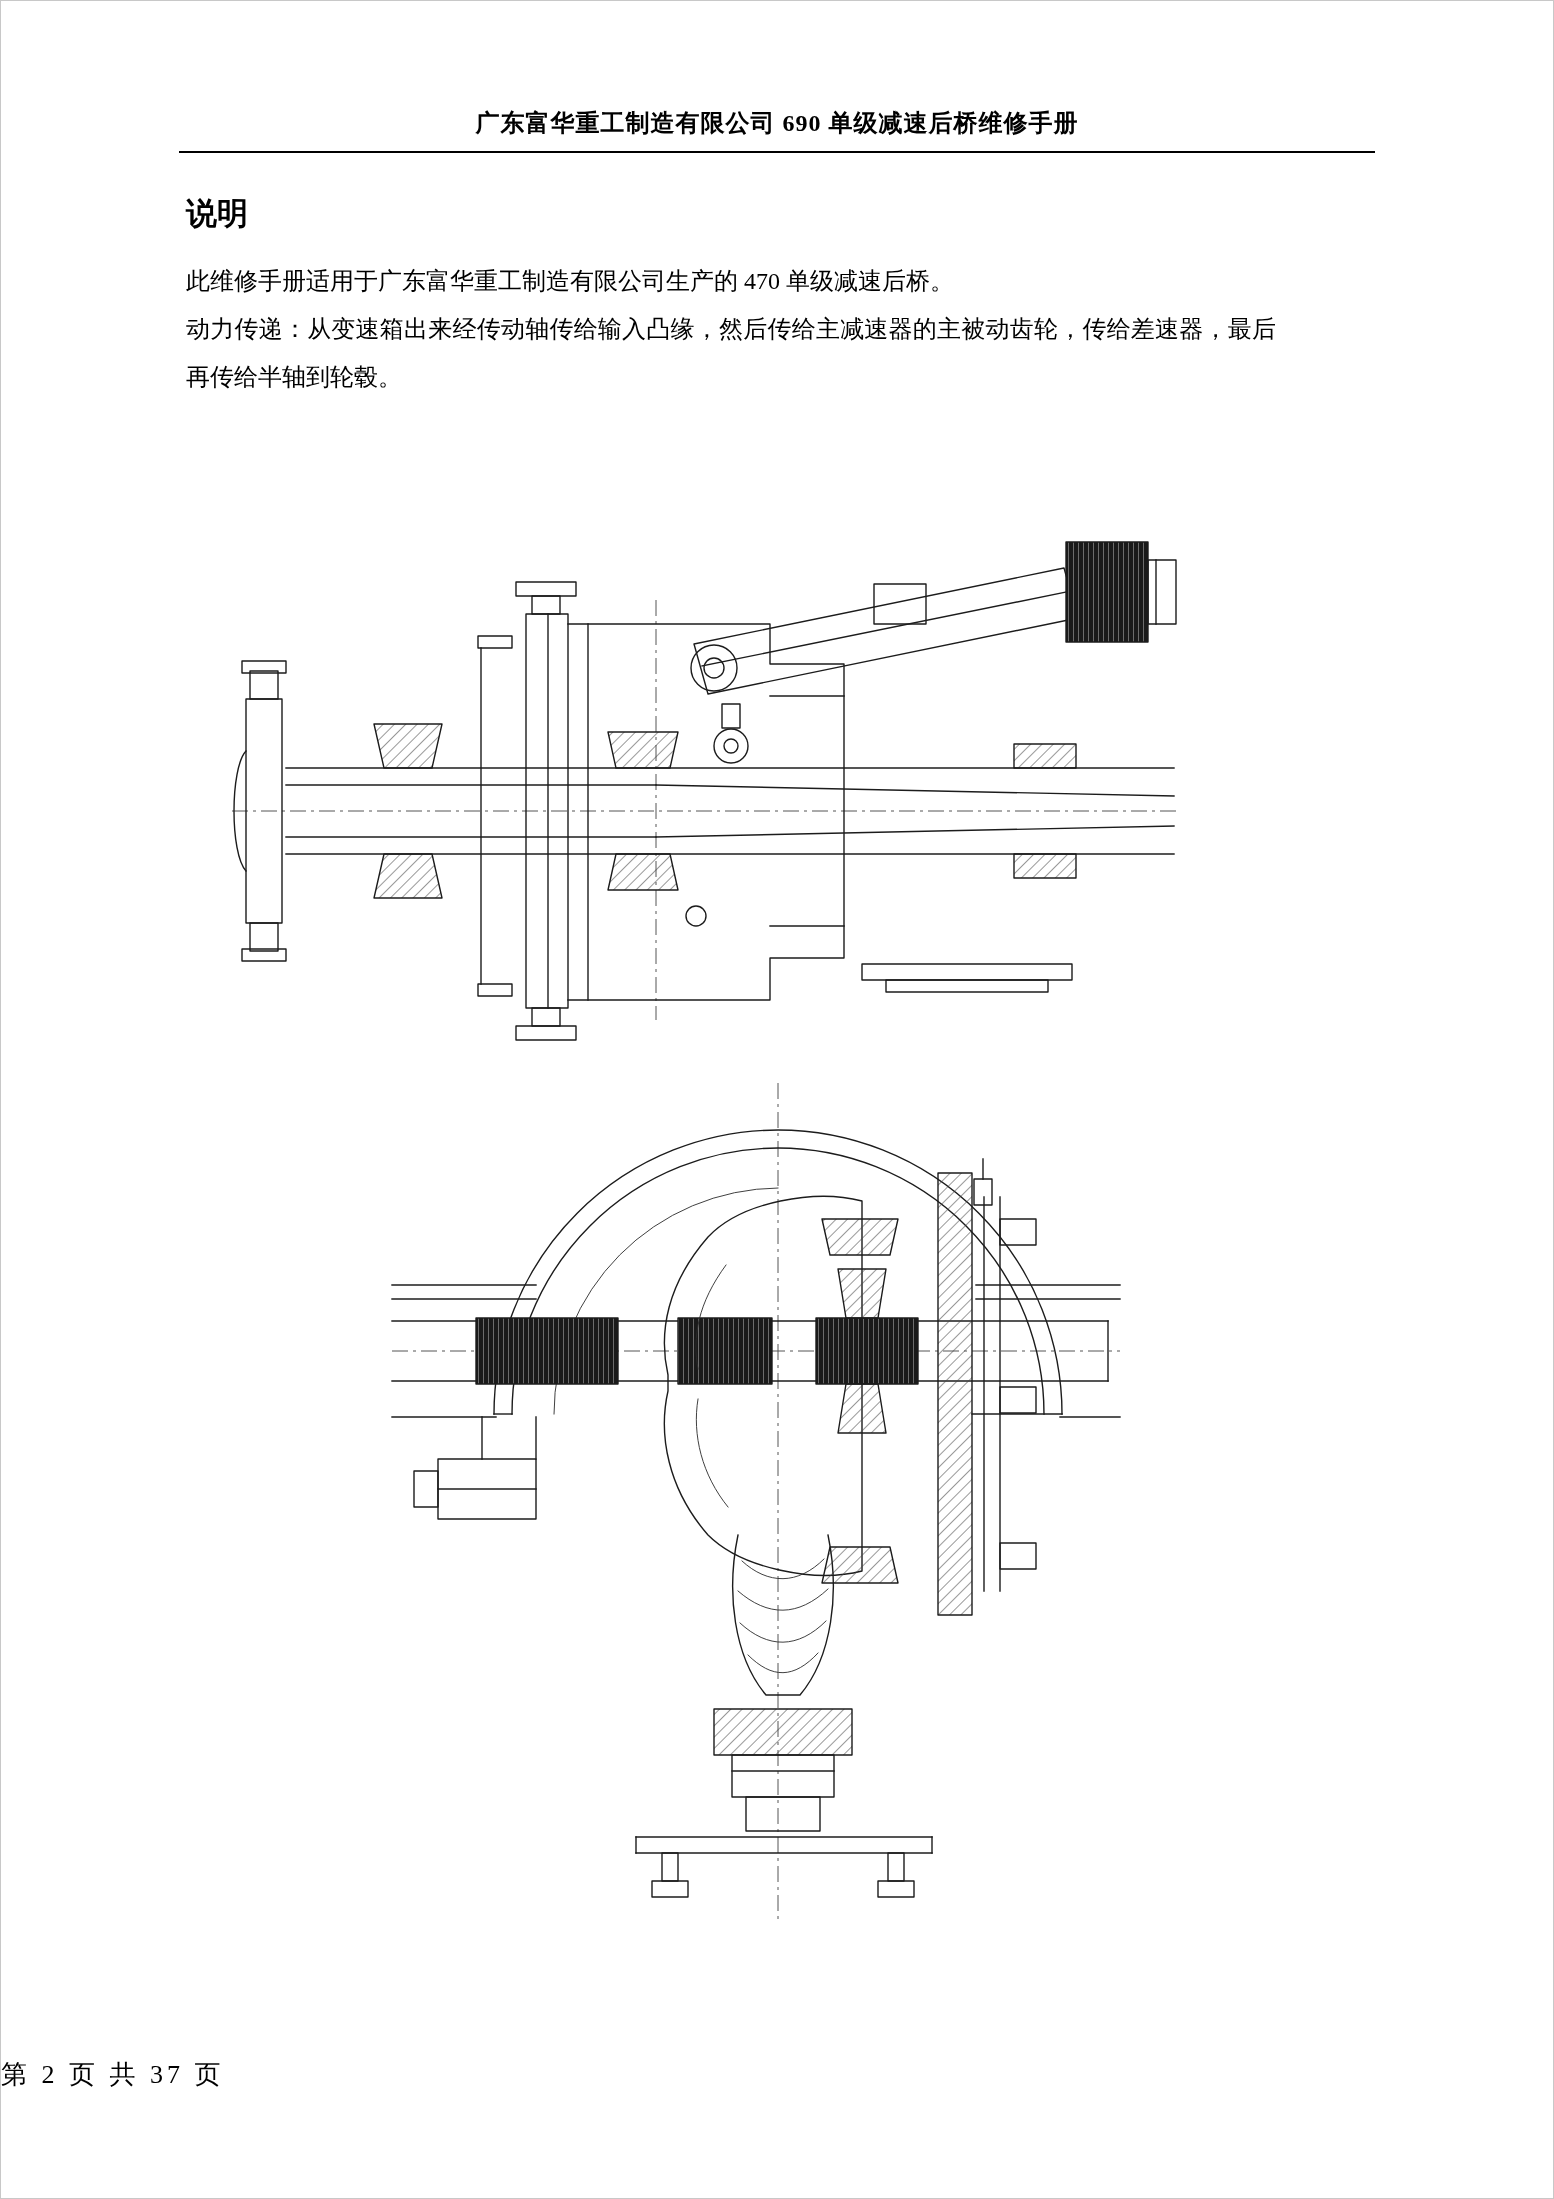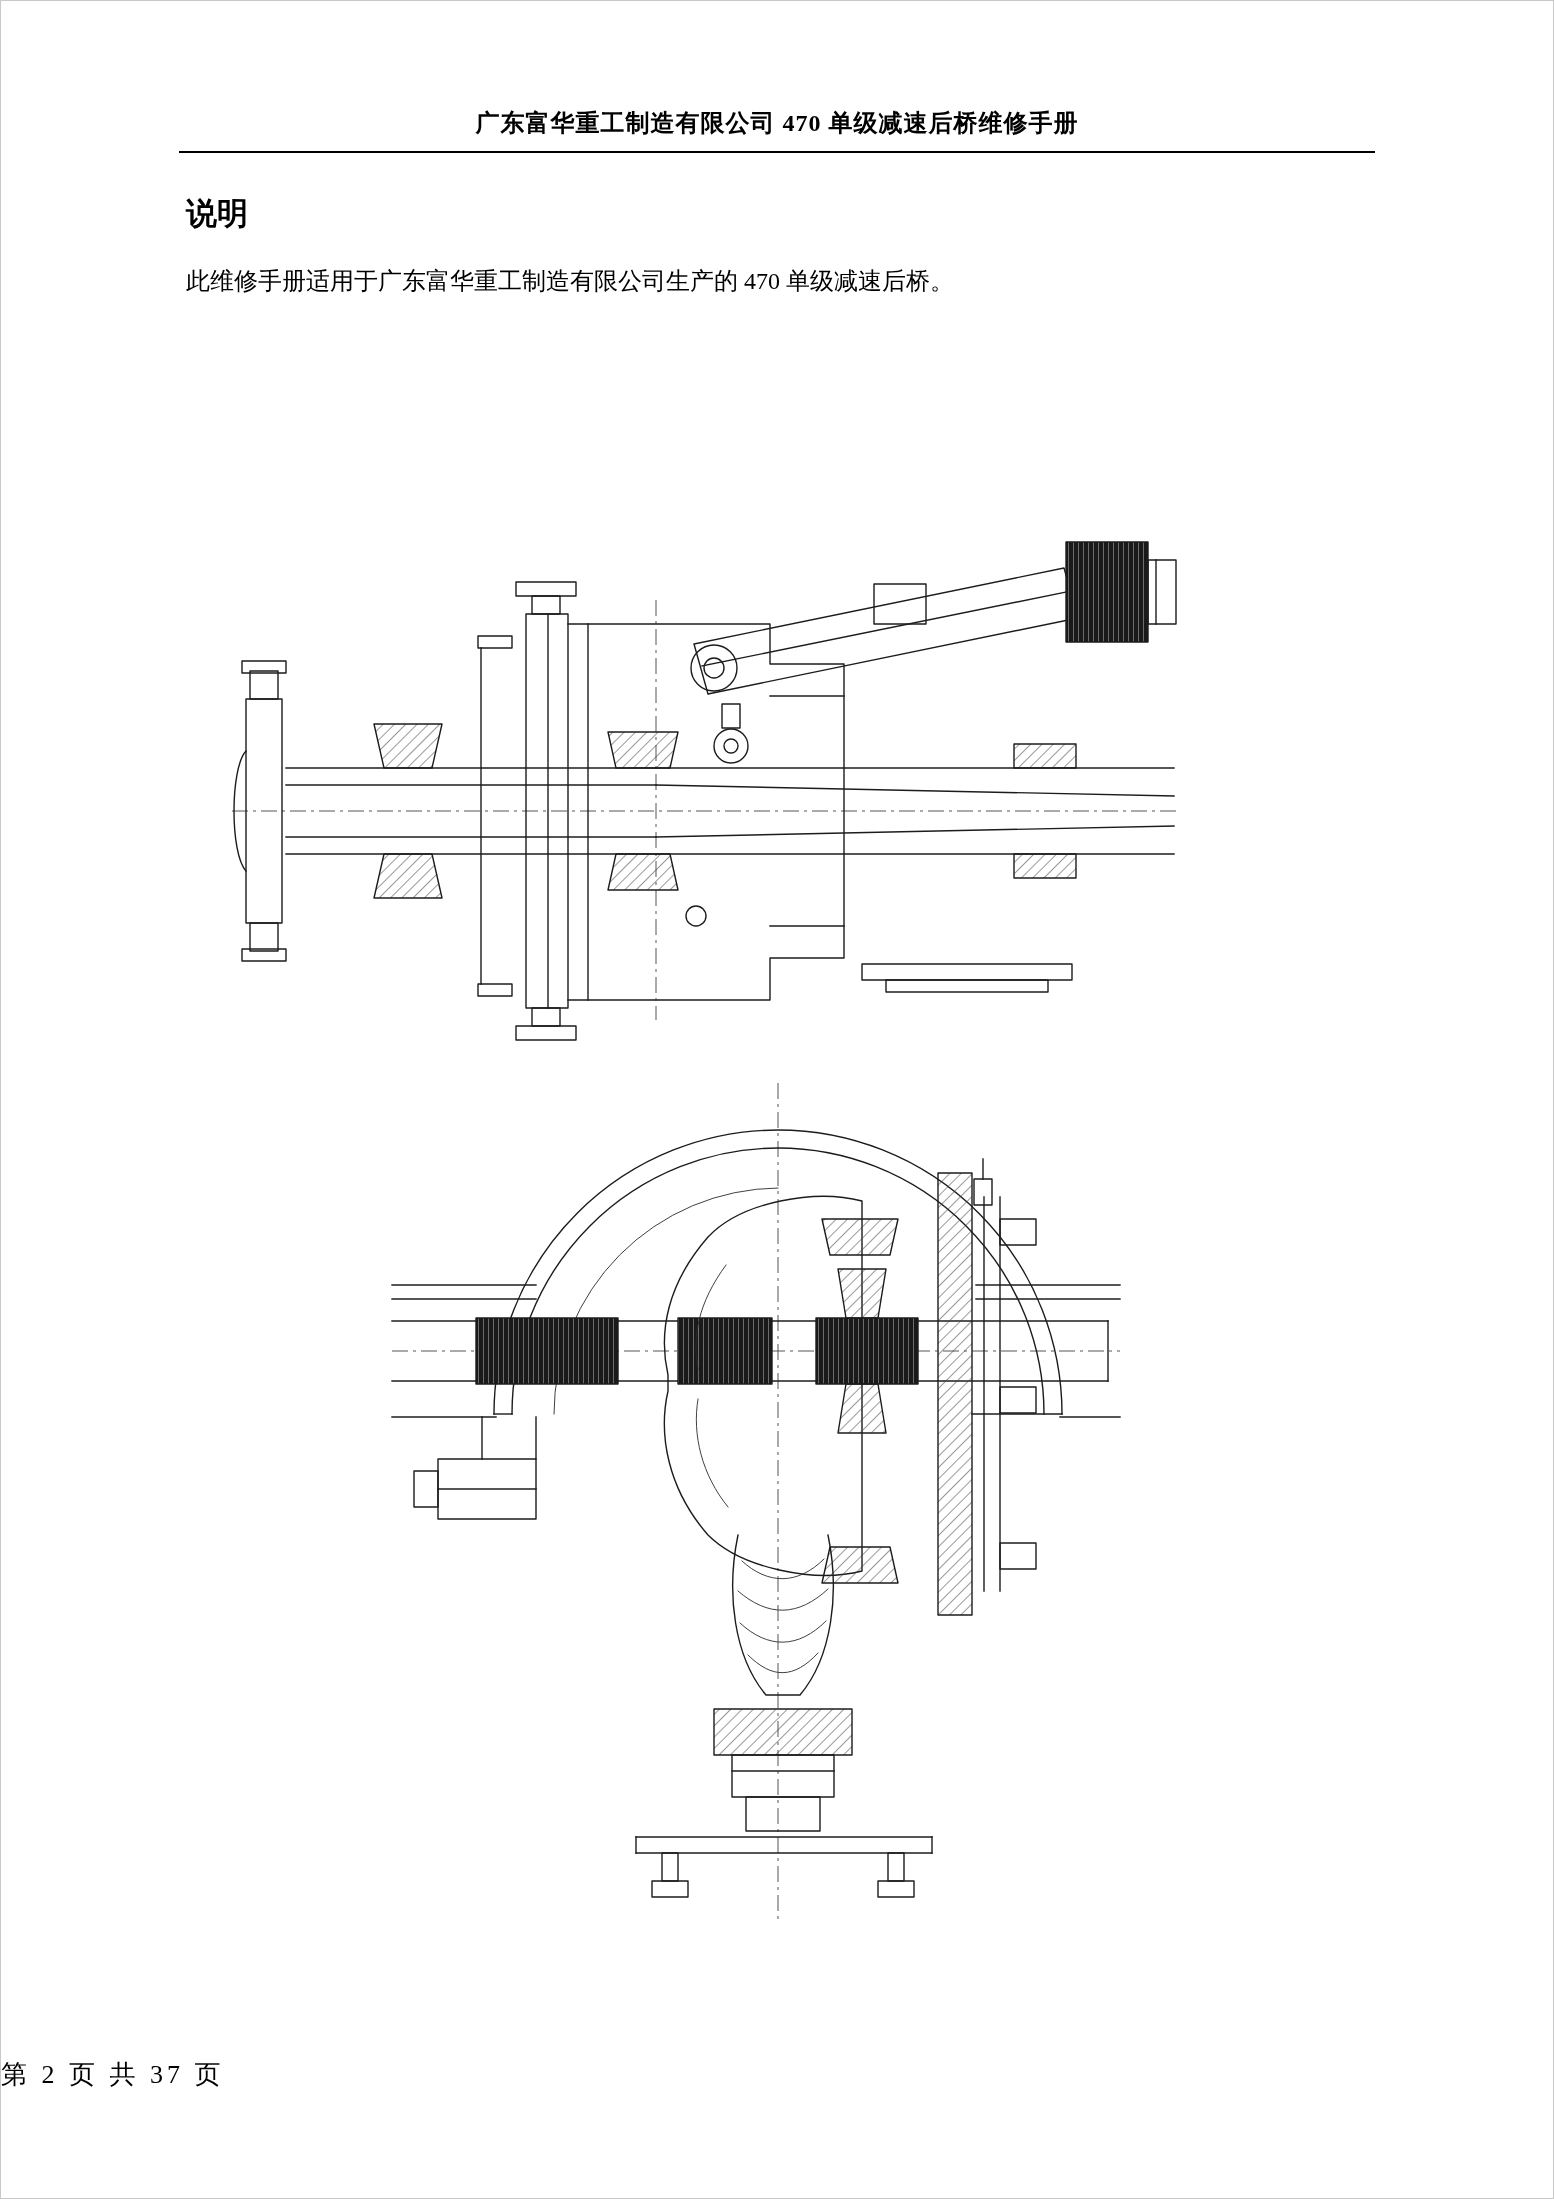--- a/index.html
+++ b/index.html
@@ -50,27 +50,28 @@
   
   .ink   { stroke:#1c1c1c; stroke-width:1.4; fill:none; stroke-linejoin:round; stroke-linecap:square; }
   .cl    { stroke:#555; stroke-width:1; fill:none; stroke-dasharray:16 5 3 5; }
   .thin  { stroke:#2a2a2a; stroke-width:0.9; fill:none; }
 </style>
 </head>
 <body>
 
 <div class="page">
 
-  <div class="header-title">广东富华重工制造有限公司 470 单级减速后桥维修手册</div>
+  <div class="header-title">广东富华重工制造有限公司 690 单级减速后桥维修手册</div>
   <div class="header-rule"></div>
 
   <div class="section-heading">说明</div>
 
   <div class="body-text">
     <p>此维修手册适用于广东富华重工制造有限公司生产的 470 单级减速后桥。</p>
+    <p>动力传递：从变速箱出来经传动轴传给输入凸缘，然后传给主减速器的主被动齿轮，传给差速器，最后再传给半轴到轮毂。</p>
   </div>
 
   <div class="figure fig-1">
     <svg viewBox="0 0 960 565" xmlns="http://www.w3.org/2000/svg" aria-label="axle-hub-and-housing-cross-section-drawing">
       <defs>
         <pattern id="h1" width="8" height="8" patternUnits="userSpaceOnUse" patternTransform="rotate(45)">
           <line x1="0" y1="0" x2="0" y2="8" stroke="#444" stroke-width="1.1"></line>
         </pattern>
         <pattern id="sp1" width="5" height="5" patternUnits="userSpaceOnUse">
           <rect width="5" height="5" fill="#1a1a1a"></rect>

